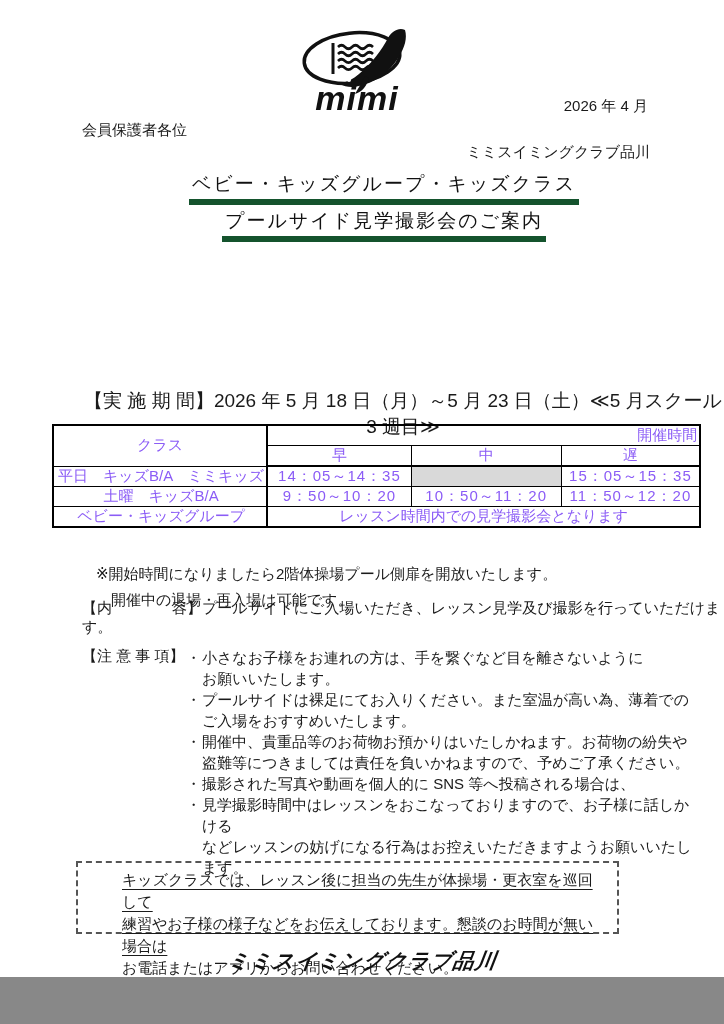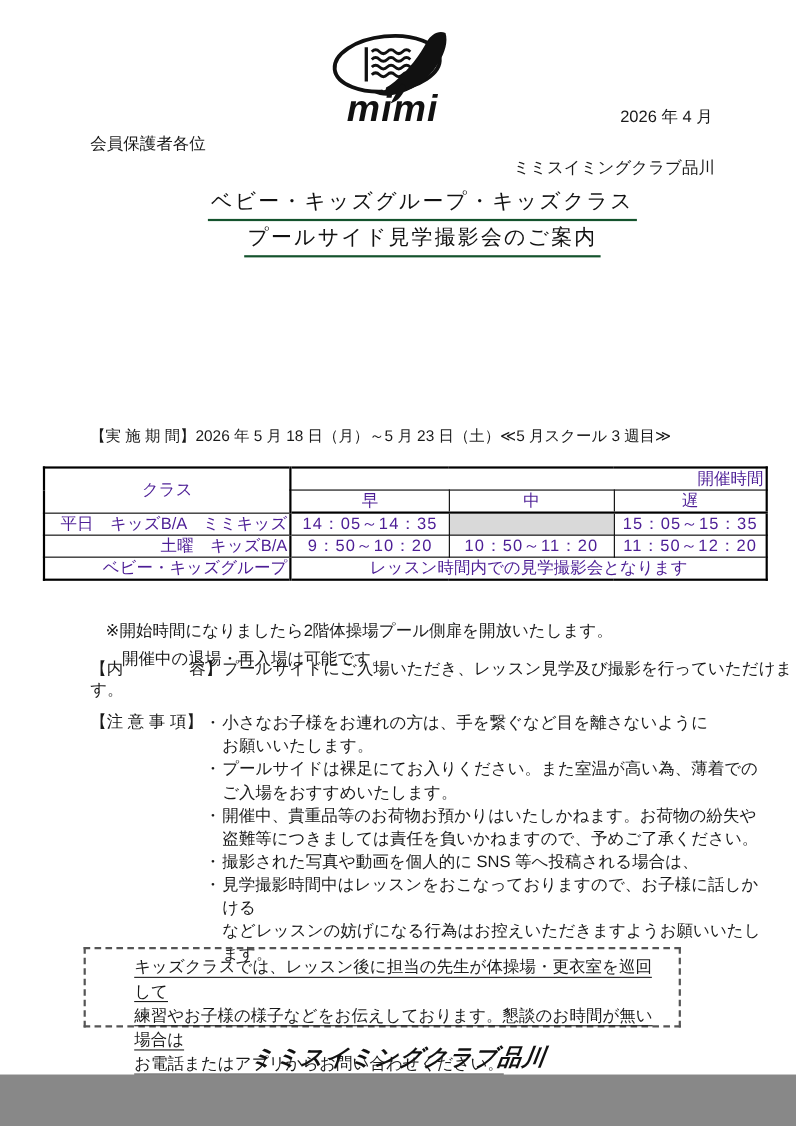--- a/index.html
+++ b/index.html
@@ -10,30 +10,30 @@
     background:#ffffff;
     color:#1a1a1a;
     font-family:"Liberation Sans","DejaVu Sans",sans-serif;
     overflow:hidden;
   }
   .logo-svg{position:absolute;top:28px;left:287px;}
   .date-line{position:absolute;top:97px;right:76px;font-size:15px;}
   .recipient-line{position:absolute;top:121px;left:82px;font-size:15px;}
   .club-line{position:absolute;top:143px;right:74px;font-size:15px;}
   .doc-title{position:absolute;top:171px;left:0;right:0;text-align:center;font-size:19px;letter-spacing:2px;line-height:26px;color:#111;}
-  .doc-title .t{display:inline-block;border-bottom:2px solid #14532d;padding:0 3px 2px 3px;margin-bottom:3px;margin-left:44px;}
+  .doc-title .t{display:inline-block;border-bottom:6px solid #14532d;padding:0 3px 2px 3px;margin-bottom:3px;margin-left:44px;}
   .intro{position:absolute;top:249px;left:75px;width:600px;font-size:15px;line-height:20px;}
-  .period-line{position:absolute;top:388px;left:82px;font-size:14px;text-align:center;}
-  .sched{position:absolute;top:424px;left:39px;border-collapse:collapse;font-size:15px;color:#4c1d95;table-layout:fixed;}
+  .period-line{position:absolute;top:388px;left:82px;font-size:19px;text-align:center;}
+  .sched{position:absolute;top:424px;left:52px;border-collapse:collapse;font-size:15px;color:#8b5cf6;table-layout:fixed;}
   .sched td{border:1px solid #000;height:19px;padding:0 2px;overflow:hidden;white-space:nowrap;}
   .sched{border:2px solid #000;}
   .sched td.cls-head{border-right:2px solid #000;text-align:center;}
   .sched tr.subhead td{border-bottom:2px solid #000;text-align:center;}
   .sched td.head{text-align:right;}
-  .sched td.class-cell{text-align:right;padding-left:14px;border-right:2px solid #000;}
+  .sched td.class-cell{text-align:center;padding-left:4px;border-right:2px solid #000;}
   .sched td.time-cell{text-align:center;letter-spacing:1px;}
   .sched td.gray-cell{background:#d9d9d9;}
   .sched td.span-cell{text-align:center;}
   .notes{position:absolute;top:561px;left:96px;font-size:15px;line-height:26px;}
   .content-line{position:absolute;top:599px;left:82px;font-size:15px;}
   .cautions-label{position:absolute;top:647px;left:82px;font-size:15px;}
   .cautions{position:absolute;top:647px;left:186px;width:515px;font-size:15px;line-height:21px;}
   .caution-item{display:flex;}
   .caution-item .marker{width:16px;flex:none;}
   .notice-box{position:absolute;top:861px;left:76px;width:543px;height:73px;border:2px dashed #555;box-sizing:border-box;}

